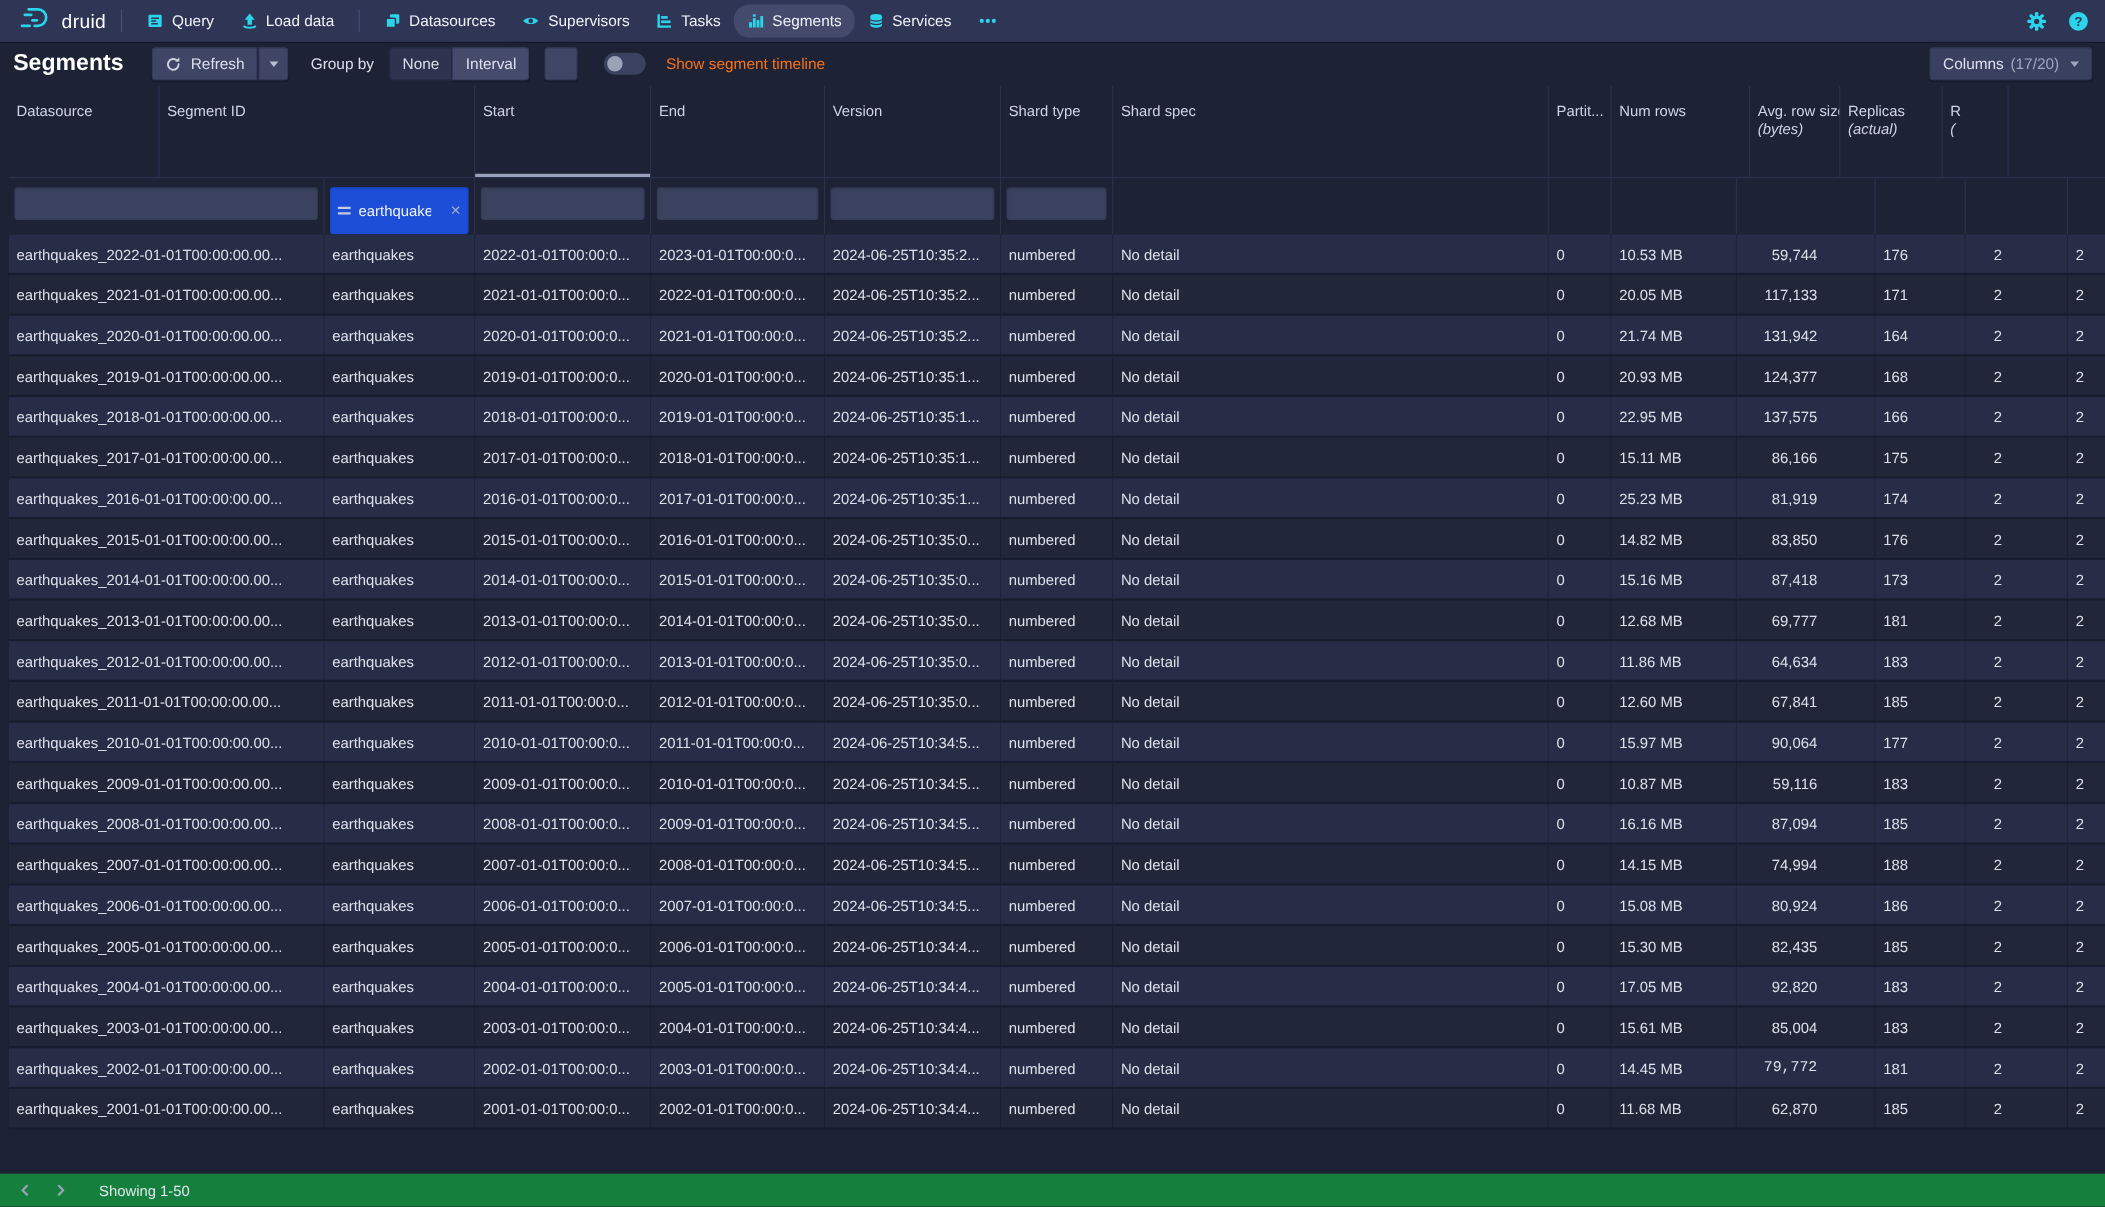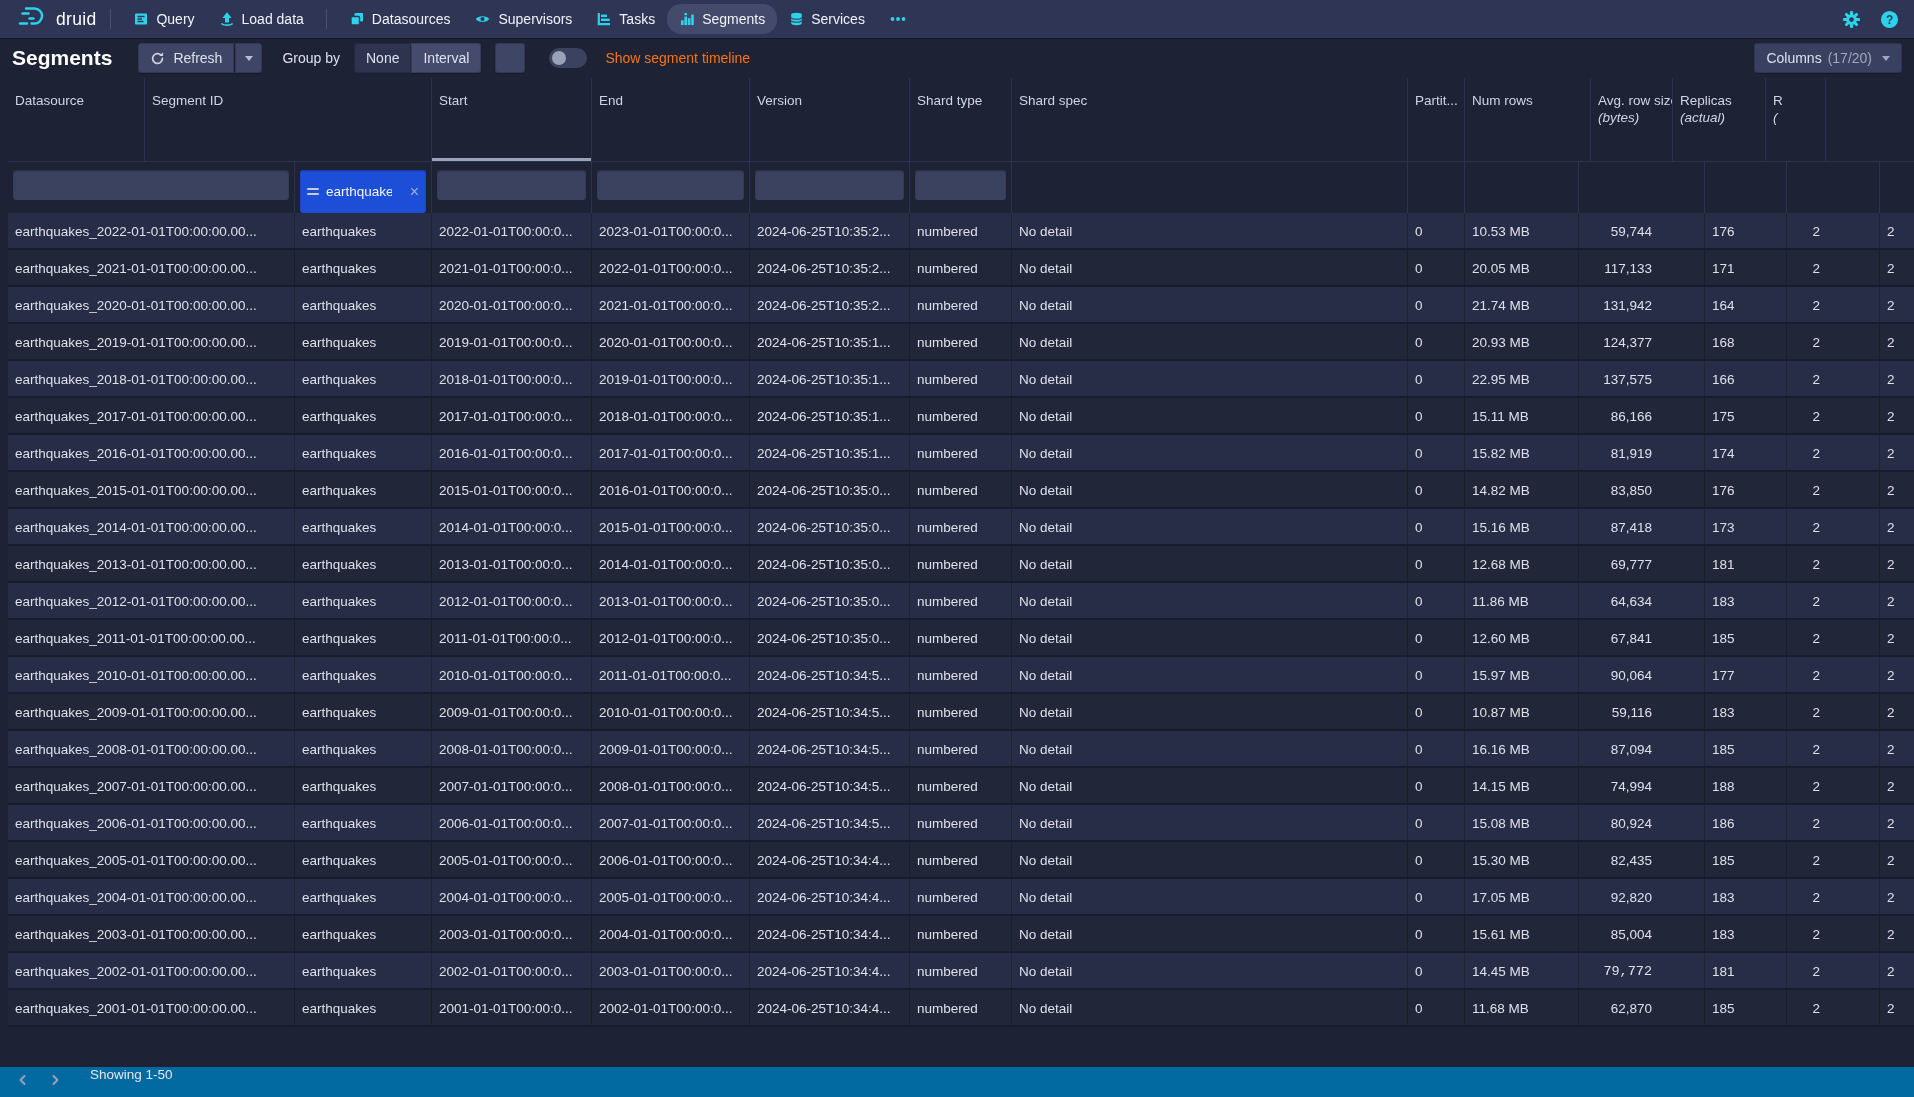--- a/index.html
+++ b/index.html
@@ -87,22 +87,22 @@
   .tr.even { background:#212738; }
   .td {
     flex:none; padding:0 7px; line-height:37px; font-size:13.5px;
     white-space:nowrap; overflow:hidden; color:#dde0ea;
     border-right:1px solid rgba(0,0,0,.22);
   }
   .num-wrap { display:inline-block; width:66px; text-align:right; }
   .rep-wrap { display:inline-block; width:26px; text-align:right; }
   
   .pager {
-    height:30px; flex:0 0 30px; display:flex; 
-    padding:0 10px; gap:6px; background:#0369a1;
+    height:30px; flex:0 0 30px; display:flex; align-items:center;
+    padding:0 10px; gap:6px; background:#15803d;
   }
   .page-btn { width:26px; height:26px; display:flex; align-items:center; justify-content:center; border-radius:3px; cursor:pointer; }
   .showing { font-size:13.5px; color:#e3e6ee; margin-left:16px; }
 </style>
 </head>
 <body>
 
 <nav class="topnav">
   <div class="brand">
     <span>
@@ -419,21 +419,21 @@
       </div>
       <div class="tr">
         <div class="td" style="width: 287px;">earthquakes_2016-01-01T00:00:00.00...</div>
         <div class="td" style="width: 137px;">earthquakes</div>
         <div class="td" style="width: 160px;">2016-01-01T00:00:0...</div>
         <div class="td" style="width: 158px;">2017-01-01T00:00:0...</div>
         <div class="td" style="width: 160px;">2024-06-25T10:35:1...</div>
         <div class="td" style="width: 102px;">numbered</div>
         <div class="td" style="width: 396px;">No detail</div>
         <div class="td" style="width: 57px;">0</div>
-        <div class="td" style="width: 114px;">15.82 MB</div>
+        <div class="td" style="width: 114px;">25.23 MB</div>
         <div class="td" style="width: 126px;"><span class="num-wrap">81,919</span></div>
         <div class="td" style="width: 82px;">174</div>
         <div class="td" style="width: 93px;"><span class="rep-wrap">2</span></div>
         <div class="td" style="width: 60px;">2</div>
       </div>
       <div class="tr even">
         <div class="td" style="width: 287px;">earthquakes_2015-01-01T00:00:00.00...</div>
         <div class="td" style="width: 137px;">earthquakes</div>
         <div class="td" style="width: 160px;">2015-01-01T00:00:0...</div>
         <div class="td" style="width: 158px;">2016-01-01T00:00:0...</div>

